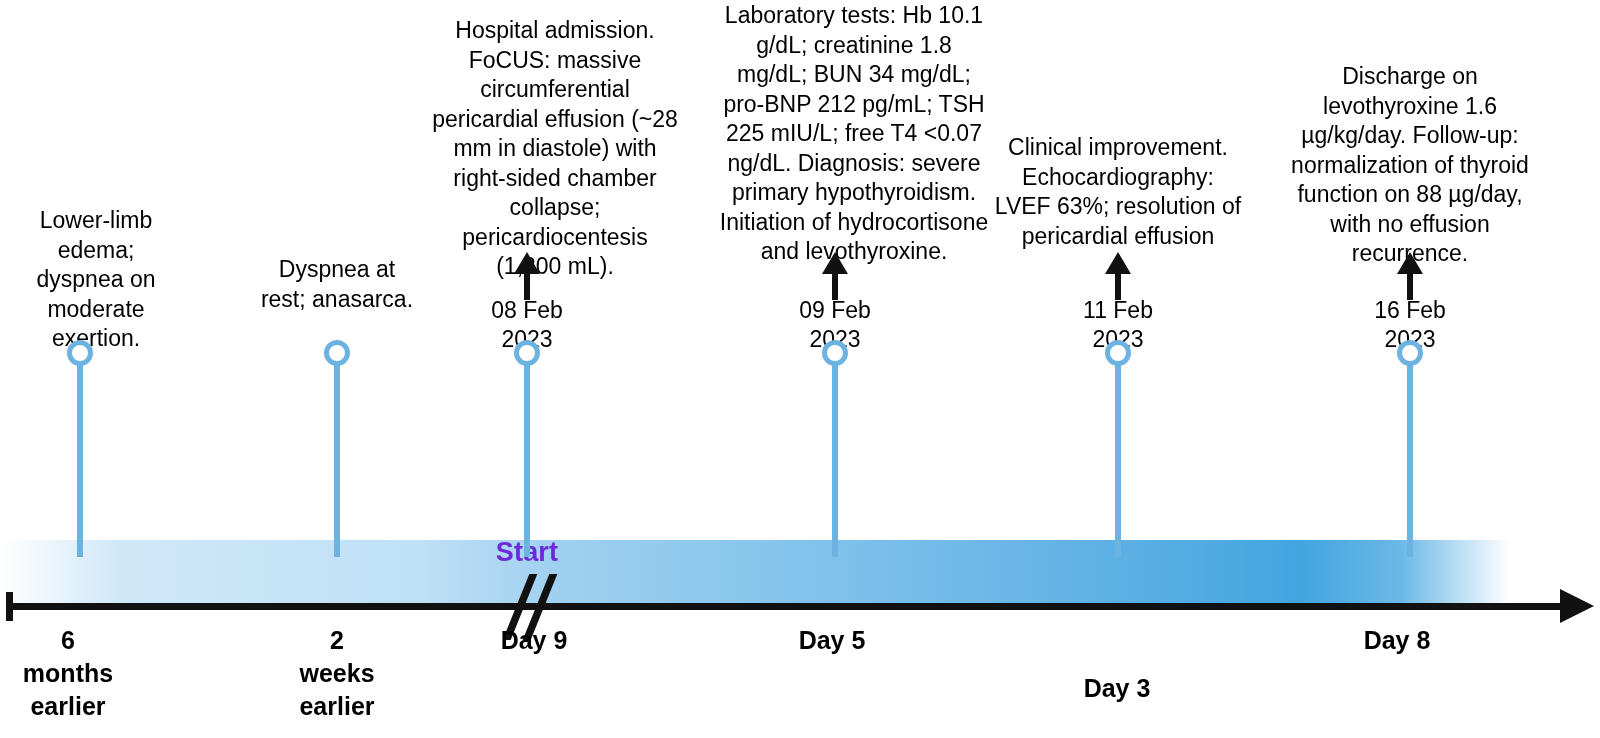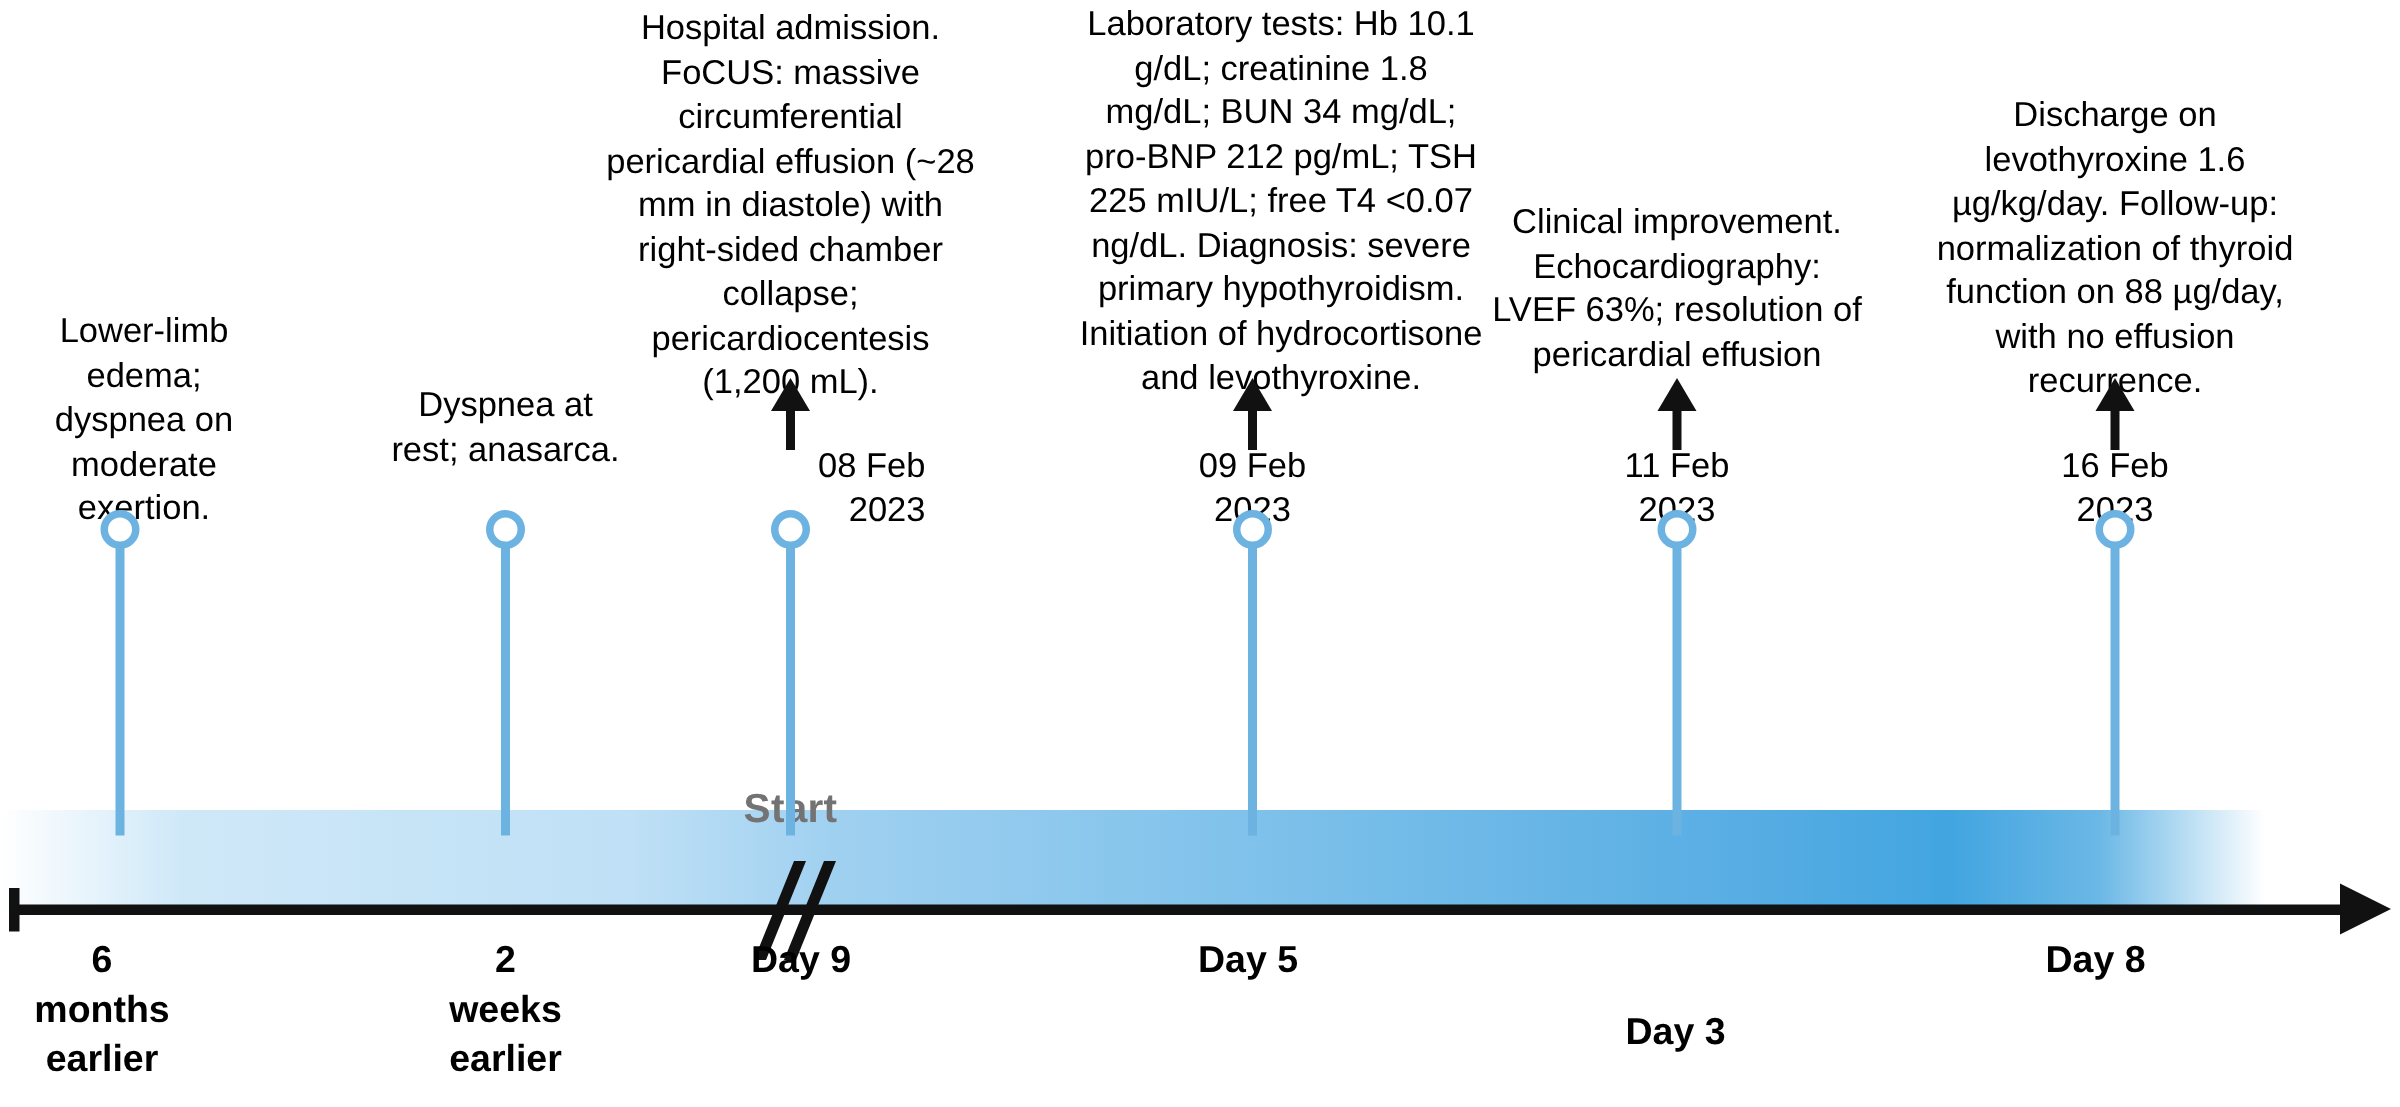--- a/index.html
+++ b/index.html
@@ -78,26 +78,26 @@
     width: 8px;
     height: 66px;
     background: #111111;
     transform: skewX(-22deg);
   }
   .axis-break .slash.s1 { left: 22px; }
   .axis-break .slash.s2 { left: 42px; }
 
   .start-label {
     position: absolute;
-    top: 524px;
+    top: 537px;
     width: 200px;
     text-align: center;
     font-size: 27px;
     font-weight: bold;
-    color: #737373;
+    color: #6d28d9;
     letter-spacing: .2px;
   }
 
   
   .event {
     position: absolute;
     top: 0;
     height: 738px;
     width: 0;
   }
@@ -191,26 +191,26 @@
         <div class="desc" style="top: 206px; width: 160px; padding-left: 32px;">Lower-limb edema; dyspnea on moderate exertion.</div>
         <div class="stem" style="height: 195px;"></div>
         <div class="marker-ring"></div>
       </div>
       <div class="event" style="left: 337px;">
         <div class="desc" style="top: 255px; width: 160px;">Dyspnea at rest; anasarca.</div>
         <div class="stem" style="height: 195px;"></div>
         <div class="marker-ring"></div>
       </div>
       <div class="event" style="left: 527px;">
-        <div class="desc" style="top: 4px; width: 250px;">Hospital admission. FoCUS: massive circumferential pericardial effusion (~28 mm in diastole) with right-sided chamber collapse; pericardiocentesis (1,200 mL).</div>
-        <div class="up-arrow" style="top: 252px; height: 48px;">
-          <div class="head"></div>
-          <div class="shaft" style="height: 28px;"></div>
-        </div>
-        <div class="date" style="top: 296px; width: 180px; text-align: right;">08 Feb
+        <div class="desc" style="top: 16px; width: 250px; margin-left: 28px;">Hospital admission. FoCUS: massive circumferential pericardial effusion (~28 mm in diastole) with right-sided chamber collapse; pericardiocentesis (1,200 mL).</div>
+        <div class="up-arrow" style="top: 252px; height: 48px;">
+          <div class="head"></div>
+          <div class="shaft" style="height: 28px;"></div>
+        </div>
+        <div class="date" style="top: 296px; width: 180px;">08 Feb
 2023</div>
         <div class="stem" style="height: 195px;"></div>
         <div class="marker-ring"></div>
       </div>
       <div class="event" style="left: 835px;">
         <div class="desc" style="top: 1px; width: 270px; margin-left: 19px;">Laboratory tests: Hb 10.1 g/dL; creatinine 1.8 mg/dL; BUN 34 mg/dL; pro-BNP 212 pg/mL; TSH 225 mIU/L; free T4 &lt;0.07 ng/dL. Diagnosis: severe primary hypothyroidism. Initiation of hydrocortisone and levothyroxine.</div>
         <div class="up-arrow" style="top: 252px; height: 48px;">
           <div class="head"></div>
           <div class="shaft" style="height: 28px;"></div>
         </div>

